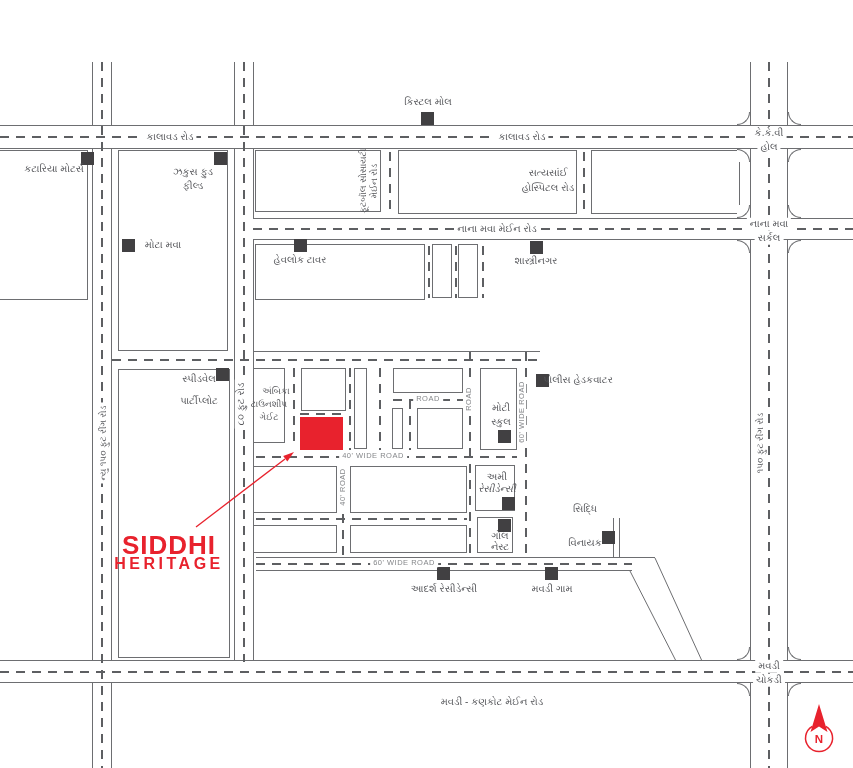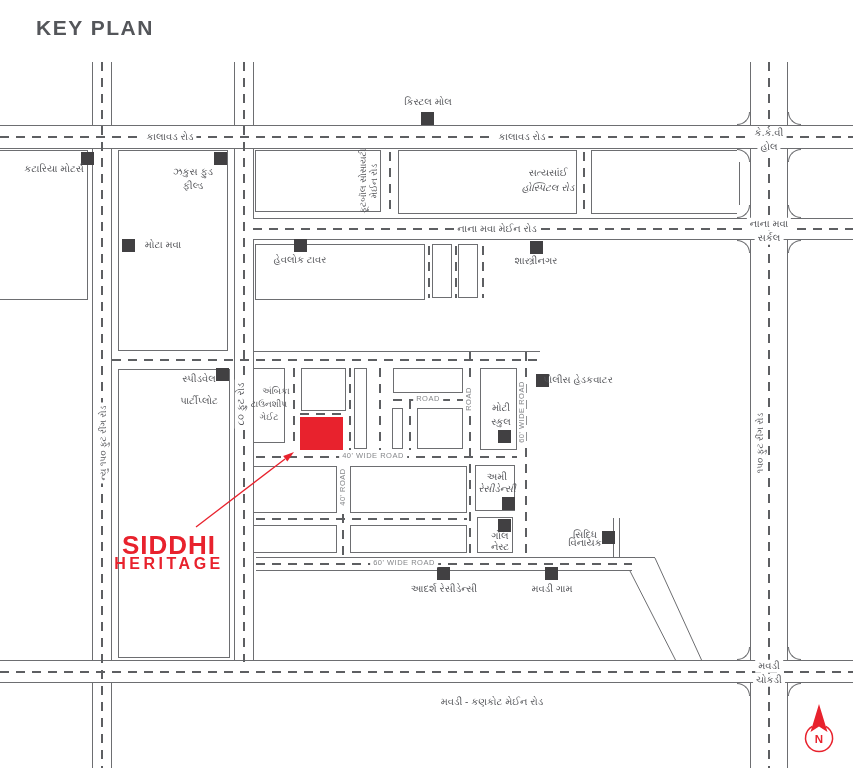--- a/index.html
+++ b/index.html
@@ -31,21 +31,20 @@
   .logo{position:absolute;transform:translate(-50%,-50%);color:#e8222d;text-align:center;white-space:nowrap;}
   .logo1{font-size:26px;font-weight:800;letter-spacing:1px;}
   .logo2{font-size:16px;font-weight:700;letter-spacing:3.5px;}
   svg.overlay{position:absolute;left:0;top:0;pointer-events:none;}
 </style>
 </head>
 <body>
 
 <div class="canvas">
 
-  <div class="heading">KEY PLAN</div>
 
   <div class="blk" style="left:-6px;top:150px;width:94px;height:150px;"></div>
   <div class="blk" style="left:118px;top:150px;width:110px;height:201px;"></div>
   <div class="blk" style="left:255px;top:150px;width:126px;height:62px;"></div>
   <div class="blk" style="left:398px;top:150px;width:179px;height:64px;"></div>
   <div class="blk" style="left:591px;top:150px;width:149px;height:64px;"></div>
   <div class="blk" style="left:255px;top:244px;width:170px;height:56px;"></div>
   <div class="blk" style="left:432px;top:244px;width:20px;height:54px;"></div>
   <div class="blk" style="left:458px;top:244px;width:20px;height:54px;"></div>
   <div class="blk" style="left:118px;top:369px;width:112px;height:289px;"></div>
@@ -142,21 +141,21 @@
   <div class="lbl bg" style="left:769px;top:133px;">કે.કે.વી</div>
   <div class="lbl bg" style="left:769px;top:147px;">હોલ</div>
   <div class="lbl" style="left:54px;top:169px;">કટારિયા મોટર્સ</div>
   <div class="lbl" style="left:193px;top:172px;">ઝકુસ ફુડ</div>
   <div class="lbl" style="left:193px;top:186px;text-align:center;">ફીલ્ડ</div>
   <div class="lbl sm rot rot2" style="left:369px;top:181px;">
     <span>ફૂટબૉલ સોસાયટી</span>
     <span>મેઈન રોડ</span>
   </div>
   <div class="lbl" style="left:548px;top:173px;">સત્યસાંઈ</div>
-  <div class="lbl" style="left:548px;top:188px;font-style:italic;">હોસ્પિટલ રોડ</div>
+  <div class="lbl" style="left:548px;top:188px;">હોસ્પિટલ રોડ</div>
   <div class="lbl bg" style="left:497px;top:229px;">નાના મવા મેઈન રોડ</div>
   <div class="lbl bg" style="left:769px;top:224px;">નાના મવા</div>
   <div class="lbl bg" style="left:769px;top:238px;">સર્કલ</div>
   <div class="lbl" style="left:163px;top:245px;">મોટા મવા</div>
   <div class="lbl" style="left:300px;top:260px;">હેવલોક ટાવર</div>
   <div class="lbl" style="left:536px;top:261px;">શાસ્ત્રીનગર</div>
   <div class="lbl" style="left:199px;top:379px;">સ્પીડવેલ</div>
   <div class="lbl" style="left:199px;top:401px;">પાર્ટીપ્લોટ</div>
   <div class="lbl bg rot" style="left:241px;top:404px;">૮૦ ફુટ રોડ</div>
   <div class="lbl sm" style="left:276px;top:392px;">અંબિકા</div>
@@ -169,21 +168,21 @@
   <div class="lbl en bg rot" style="left:469px;top:399px;">ROAD</div>
   <div class="lbl en bg rot" style="left:522px;top:412px;">60' WIDE ROAD</div>
   <div class="lbl en bg" style="left:373px;top:456px;">40' WIDE ROAD</div>
   <div class="lbl bg rot sm" style="left:104px;top:443px;">ન્યુ ૧૫૦ ફુટ રીંગ રોડ</div>
   <div class="lbl bg rot sm" style="left:761px;top:443px;">૧૫૦ ફુટ રીંગ રોડ</div>
   <div class="lbl en bg rot" style="left:343px;top:487px;">40' ROAD</div>
   <div class="lbl" style="left:497px;top:477px;">અમી</div>
   <div class="lbl" style="left:497px;top:489px;font-style:italic;">રેસીડેન્સી</div>
   <div class="lbl" style="left:500px;top:536px;">ગોલ</div>
   <div class="lbl" style="left:500px;top:547px;">નેસ્ટ</div>
-  <div class="lbl" style="left:585px;top:535px;">સિદ્ધિ</div>
+  <div class="lbl" style="left:585px;top:509px;">સિદ્ધિ</div>
   <div class="lbl" style="left:585px;top:543px;">વિનાયક</div>
   <div class="lbl en bg" style="left:404px;top:563px;">60' WIDE ROAD</div>
   <div class="lbl" style="left:444px;top:589px;">આદર્શ રેસીડેન્સી</div>
   <div class="lbl" style="left:552px;top:589px;">મવડી ગામ</div>
   <div class="lbl bg" style="left:769px;top:666px;">મવડી</div>
   <div class="lbl bg" style="left:769px;top:680px;">ચોકડી</div>
   <div class="lbl" style="left:492px;top:702px;">મવડી - કણકોટ મેઈન રોડ</div>
 
   <div class="logo logo1" style="left:169px;top:545px;">SIDDHI</div>
   <div class="logo logo2" style="left:169px;top:564px;">HERITAGE</div>

